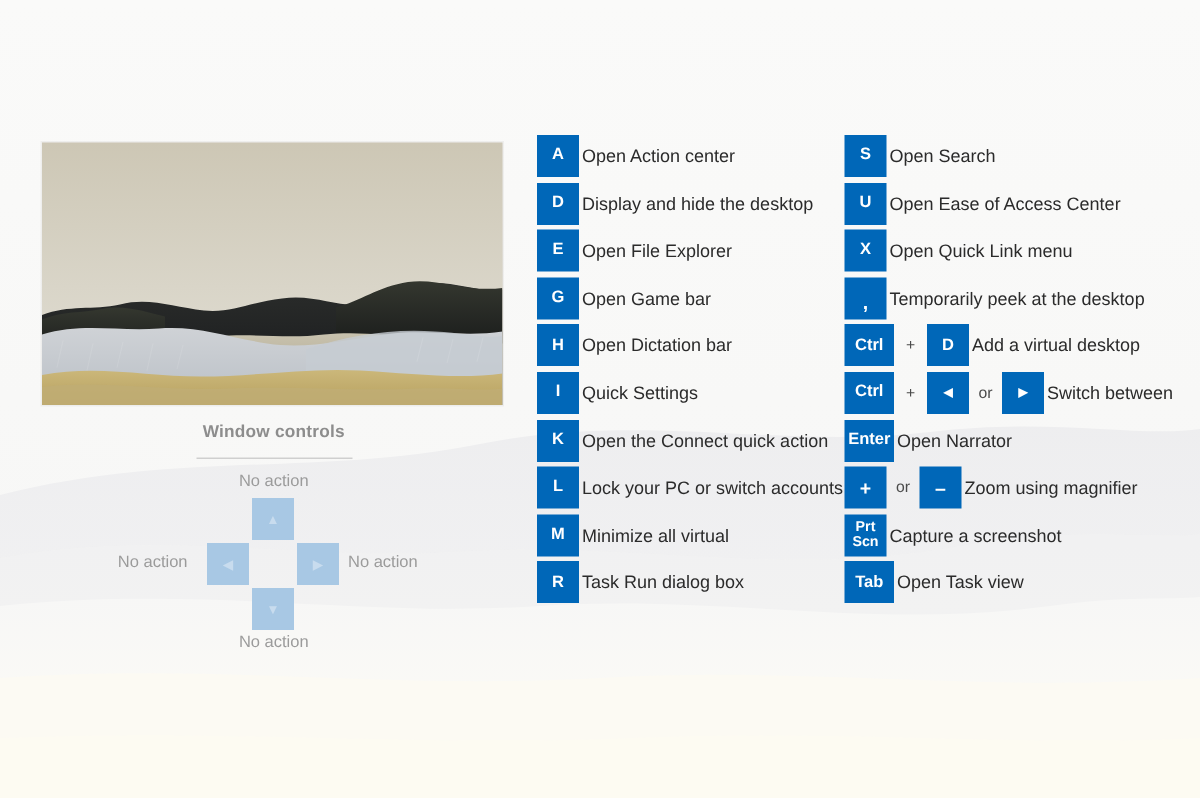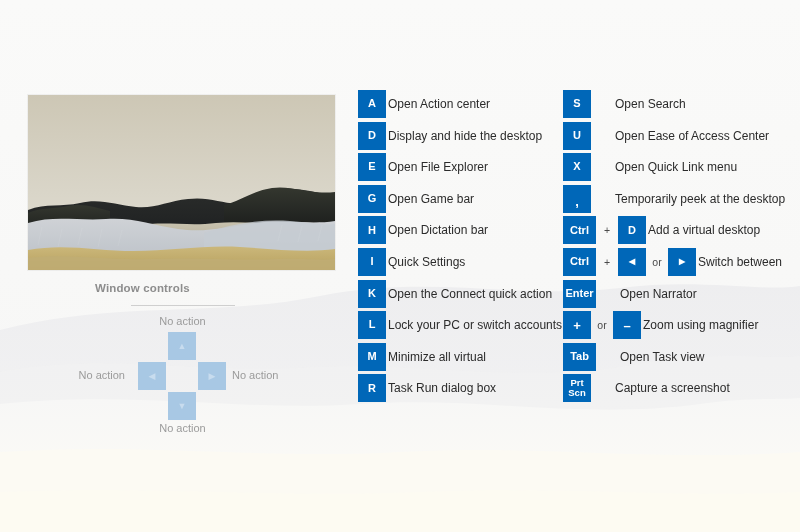--- a/index.html
+++ b/index.html
@@ -29,21 +29,21 @@
     box-shadow:0 0 0 1px rgba(0,0,0,.045);
     overflow:hidden;
   }
   #wallpaper-card svg{display:block;width:307px;height:175px;}
 
   
   #window-controls{
     position:absolute;left:95px;top:282px;width:175px;height:155px;
   }
   #wc-title{
-    position:absolute;left:0;top:0;width:175px;
+    position:absolute;left:0;top:0;width:175px;text-align:center;
     font-size:11.5px;font-weight:bold;color:#8d8d8d;letter-spacing:.15px;
   }
   #wc-rule{
     position:absolute;left:36px;top:23px;width:104px;height:1px;
     background:#cfcfcf;
   }
   .wc-key{
     position:absolute;width:28px;height:28px;background:#a8c8e4;
   }
   .wc-key .glyph{
@@ -97,21 +97,21 @@
     min-width:10px;
   }
   .desc{
     flex:0 0 auto;
     align-self:flex-start;
     line-height:28px;
     font-size:12px;color:#2b2b2b;
     padding-left:2px;
     white-space:nowrap;
   }
-  .desc.tight{padding-left:24px;}
+  .desc.tight{padding-left:2px;}
 </style>
 </head>
 <body>
 
 <div id="bg-landscape">
   <svg viewBox="0 0 800 532" xmlns="http://www.w3.org/2000/svg">
     <defs>
       <linearGradient id="skyG" x1="0" y1="0" x2="0" y2="1">
         <stop offset="0%" stop-color="#fafaf9"></stop>
         <stop offset="100%" stop-color="#f6f6f5"></stop>
@@ -349,27 +349,27 @@
         <div class="key">
           <span class="sym">+</span>
         </div>
         <div class="joiner">or</div>
         <div class="key">
           <span class="sym">–</span>
         </div>
         <div class="desc">Zoom using magnifier</div>
       </div>
       <div class="row">
-        <div class="key wide">
-          <span>Tab</span>
-        </div>
-        <div class="desc tight">Open Task view</div>
-      </div>
-      <div class="row">
         <div class="key two-line">
           <span style="white-space: pre-line;">Prt
 Scn</span>
         </div>
         <div class="desc tight">Capture a screenshot</div>
       </div>
+      <div class="row">
+        <div class="key wide">
+          <span>Tab</span>
+        </div>
+        <div class="desc tight">Open Task view</div>
+      </div>
     </div>
 
 </div>
 
 </body></html>

